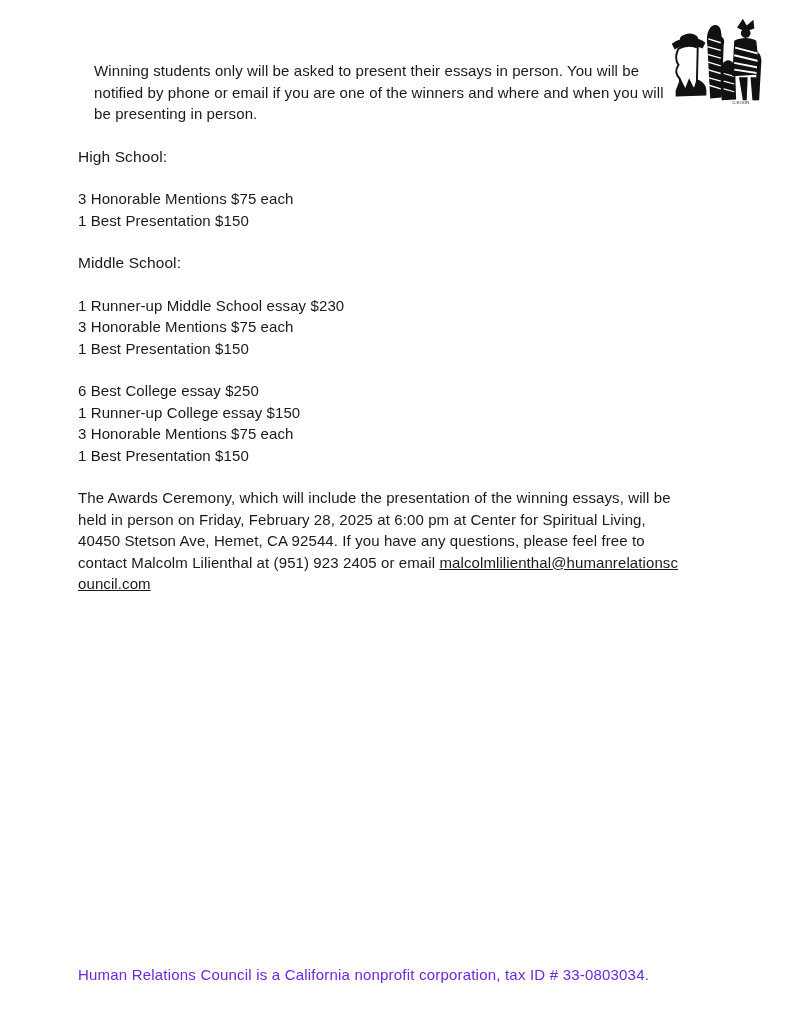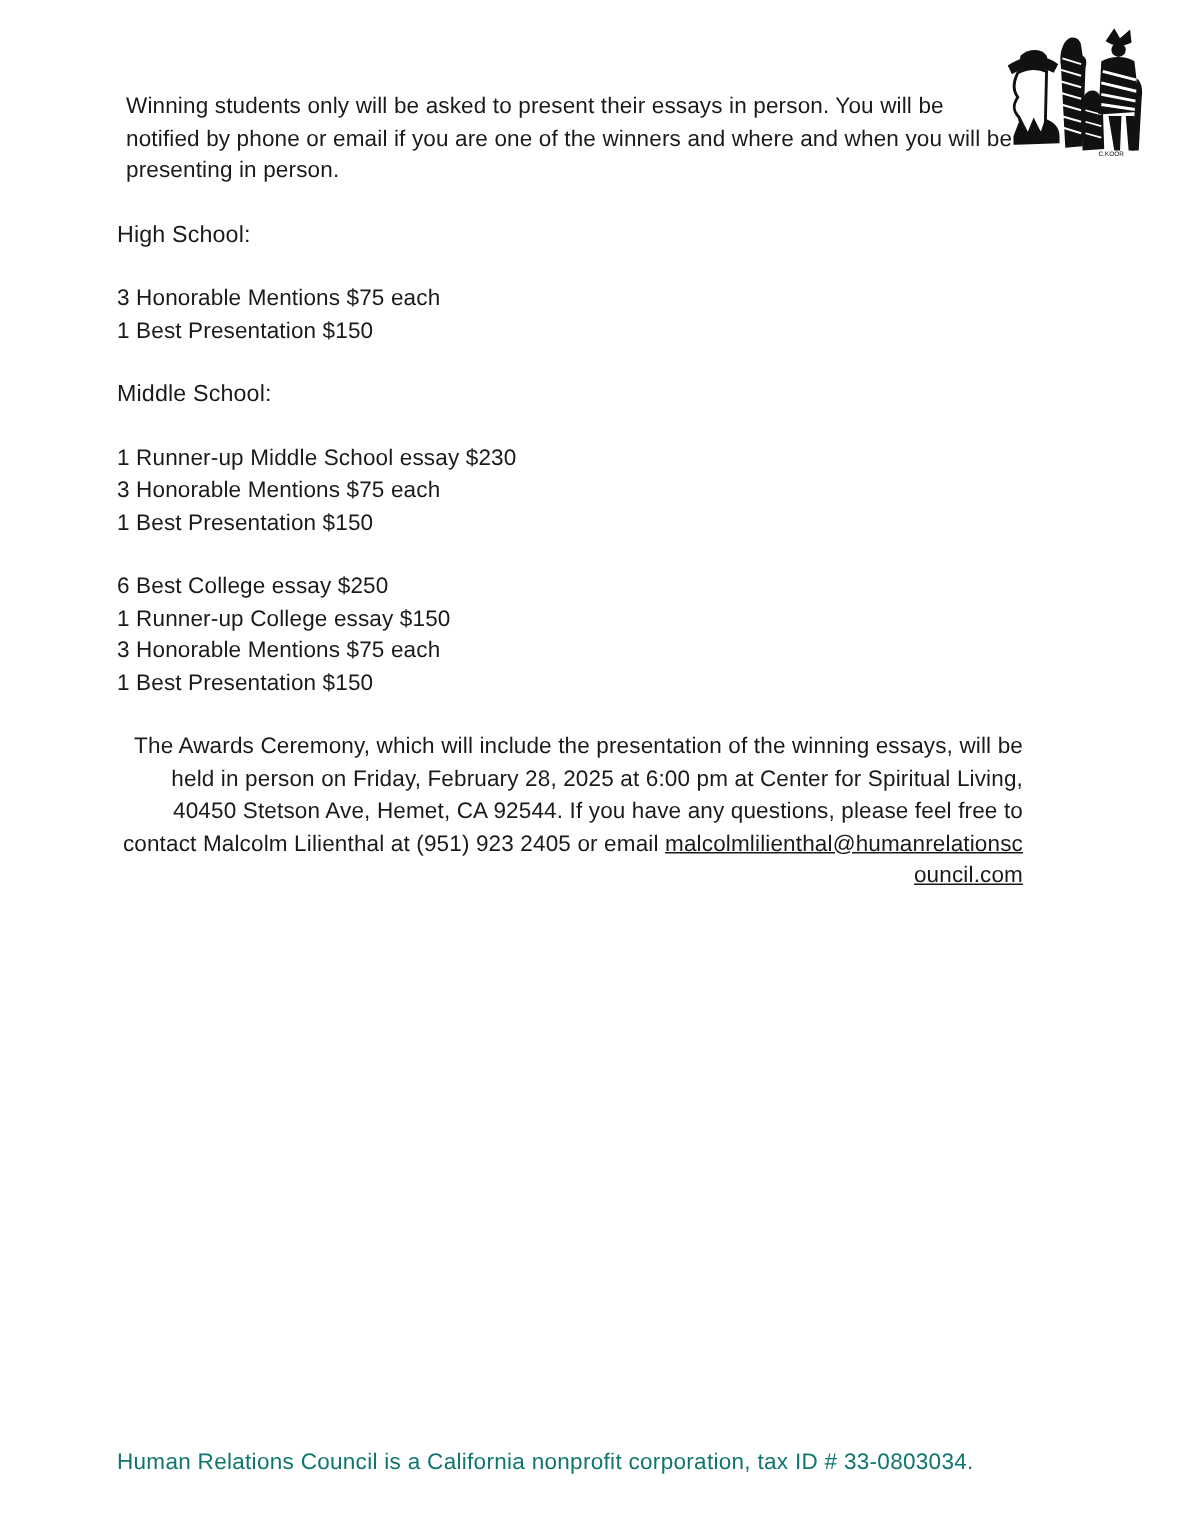--- a/index.html
+++ b/index.html
@@ -23,50 +23,49 @@
     font-size: 15px;
     line-height: 21.5px;
     letter-spacing: 0.1px;
   }
   .doc-title {
     font-size: 15.5px;
     font-weight: bold;
     margin: 0 0 21px 0;
   }
   .para {
-    margin: 0 0 21px 6px;
+    margin: 0 0 21px 16px;
   }
   .section-heading {
     font-size: 15.5px;
     font-weight: normal;
     margin: 0 0 21px 0;
   }
   .prize-list {
     margin: 0 0 21px 0;
   }
   .prize-line {
     margin: 0;
   }
   .closing {
     margin: 0;
-    text-align: right;
   }
   .email-link {
     color: #1a1a1a;
     text-decoration: underline;
     cursor: pointer;
     word-break: break-all;
   }
   .footer-note {
     position: absolute;
     left: 78px;
     top: 965px;
     font-size: 15px;
     line-height: 20px;
-    color: #0f766e;
+    color: #6d28d9;
     letter-spacing: 0.2px;
   }
   .logo {
     position: absolute;
     top: 15px;
     right: 22px;
     width: 96px;
     height: 92px;
   }
   .logo svg { display: block; }

